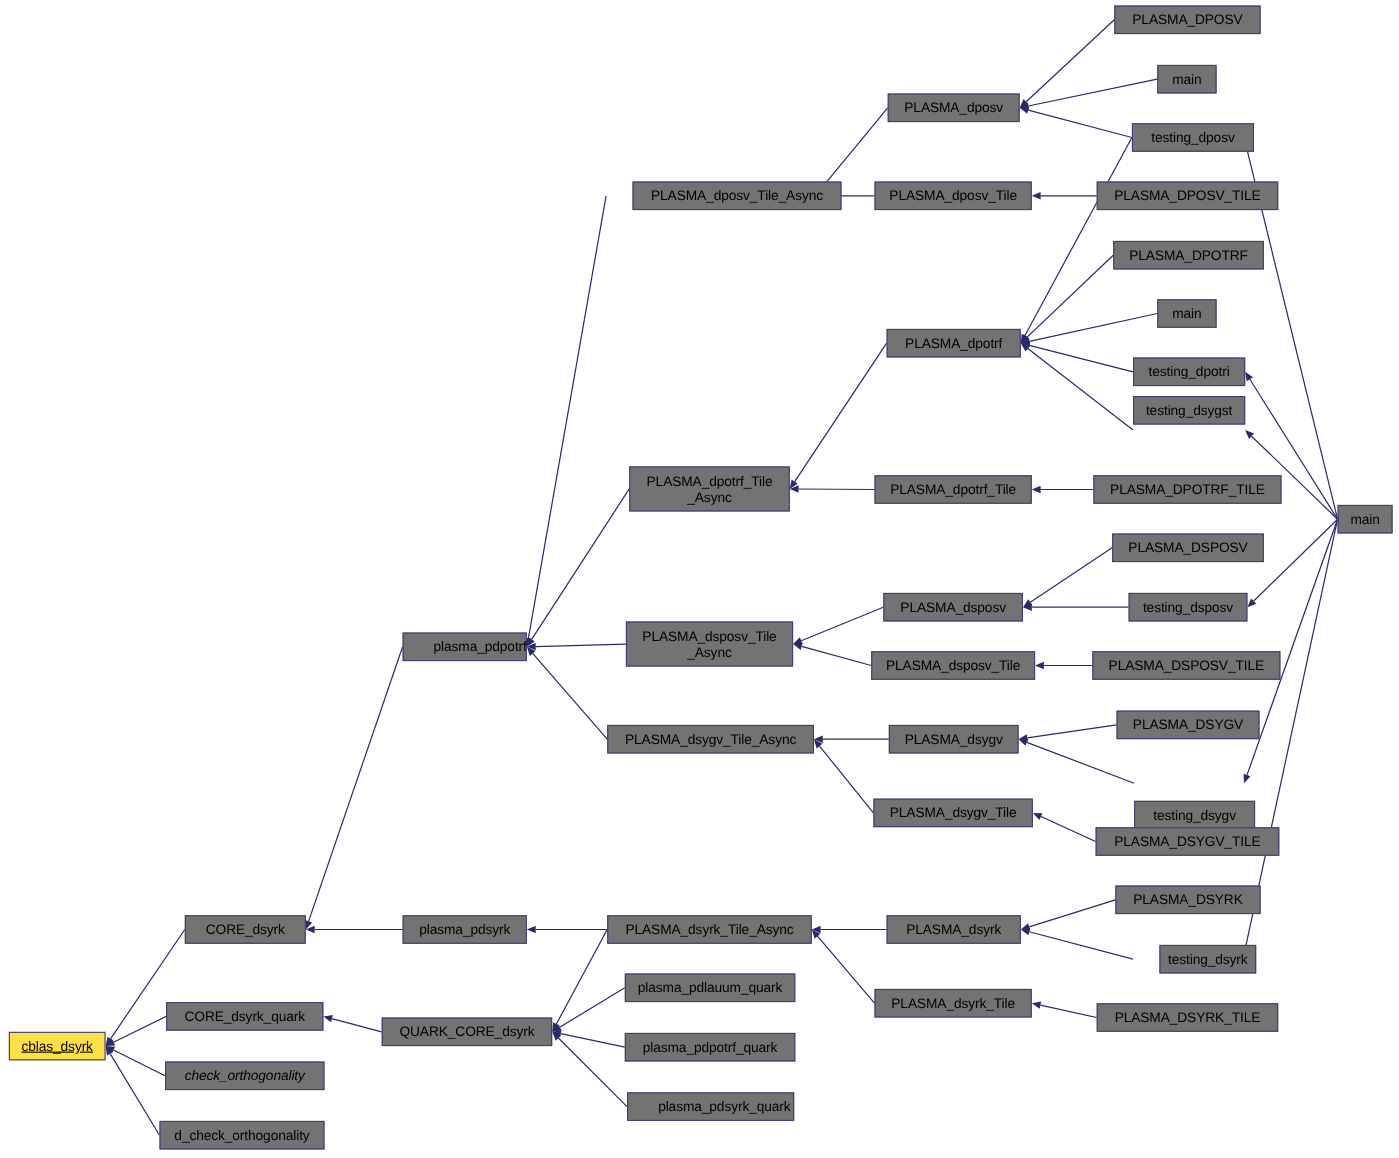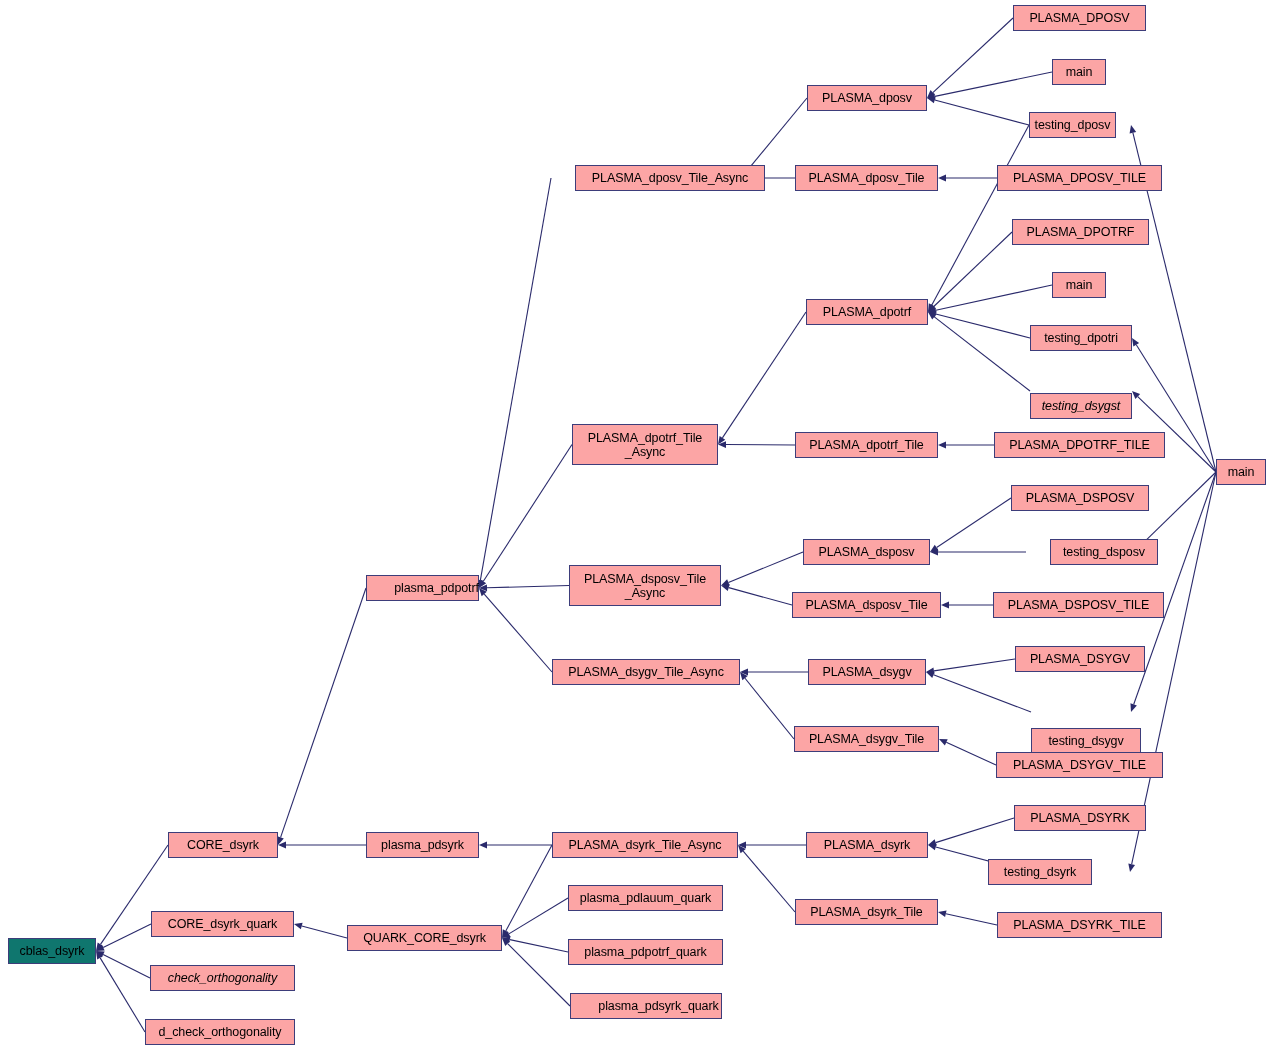--- a/index.html
+++ b/index.html
@@ -8,33 +8,34 @@
     position: relative;
     width: 1272px;
     height: 1053px;
     background: #ffffff;
     overflow: hidden;
   }
   .node {
     position: absolute;
     box-sizing: border-box;
     border: 1px solid #3d3d7a;
-    background: #fca5a5;
+    background: #737373;
     color: #000000;
     font-size: 12.5px;
     line-height: 1.12;
     display: flex;
     align-items: center;
     justify-content: center;
     text-align: center;
     white-space: pre;
     letter-spacing: -0.1px;
   }
   .node.root {
-    background: #0f766e;
+    background: #fde047;
+    text-decoration: underline;
   }
   svg.edges {
     position: absolute;
     left: 0; top: 0;
     width: 1272px;
     height: 1053px;
     pointer-events: none;
   }
   svg.edges path, svg.edges line {
     stroke: #2a2a6b;
@@ -158,45 +159,45 @@
       <div class="node" style="left: 145px; top: 1019px; width: 150px; height: 26px;">d_check_orthogonality</div>
       <div class="node" style="left: 347px; top: 925px; width: 155px; height: 26px;">QUARK_CORE_dsyrk</div>
       <div class="node" style="left: 568px; top: 885px; width: 155px; height: 26px;">plasma_pdlauum_quark</div>
       <div class="node" style="left: 568px; top: 939px; width: 155px; height: 26px;">plasma_pdpotrf_quark</div>
       <div class="node" style="left: 570px; top: 993px; width: 152px; height: 26px; padding-left: 25px;">plasma_pdsyrk_quark</div>
       <div class="node" style="left: 168px; top: 832px; width: 110px; height: 26px;">CORE_dsyrk</div>
       <div class="node" style="left: 366px; top: 832px; width: 113px; height: 26px;">plasma_pdsyrk</div>
       <div class="node" style="left: 552px; top: 832px; width: 186px; height: 26px;">PLASMA_dsyrk_Tile_Async</div>
       <div class="node" style="left: 806px; top: 832px; width: 122px; height: 26px;">PLASMA_dsyrk</div>
       <div class="node" style="left: 1014px; top: 805px; width: 132px; height: 26px;">PLASMA_DSYRK</div>
-      <div class="node" style="left: 988px; top: 859px; width: 104px; height: 26px;">testing_dsyrk</div>
+      <div class="node" style="left: 1054px; top: 859px; width: 88px; height: 26px;">testing_dsyrk</div>
       <div class="node" style="left: 795px; top: 899px; width: 143px; height: 26px;">PLASMA_dsyrk_Tile</div>
       <div class="node" style="left: 997px; top: 912px; width: 165px; height: 26px;">PLASMA_DSYRK_TILE</div>
       <div class="node" style="left: 366px; top: 575px; width: 113px; height: 26px; padding-left: 28px;">plasma_pdpotrf</div>
       <div class="node" style="left: 575px; top: 165px; width: 190px; height: 26px;">PLASMA_dposv_Tile_Async</div>
       <div class="node" style="left: 795px; top: 165px; width: 143px; height: 26px;">PLASMA_dposv_Tile</div>
       <div class="node" style="left: 807px; top: 85px; width: 120px; height: 26px;">PLASMA_dposv</div>
       <div class="node" style="left: 1013px; top: 5px; width: 133px; height: 26px;">PLASMA_DPOSV</div>
       <div class="node" style="left: 1052px; top: 59px; width: 54px; height: 26px;">main</div>
-      <div class="node" style="left: 1029px; top: 112px; width: 87px; height: 26px;">testing_dposv</div>
+      <div class="node" style="left: 1029px; top: 112px; width: 111px; height: 26px;">testing_dposv</div>
       <div class="node" style="left: 997px; top: 165px; width: 165px; height: 26px;">PLASMA_DPOSV_TILE</div>
       <div class="node" style="left: 1012px; top: 219px; width: 137px; height: 26px;">PLASMA_DPOTRF</div>
       <div class="node" style="left: 806px; top: 299px; width: 122px; height: 26px;">PLASMA_dpotrf</div>
       <div class="node" style="left: 1052px; top: 272px; width: 54px; height: 26px;">main</div>
       <div class="node" style="left: 1030px; top: 325px; width: 102px; height: 26px;">testing_dpotri</div>
-      <div class="node" style="left: 1030px; top: 393px; width: 102px; height: 26px; font-style: italic;">testing_dsygst</div>
+      <div class="node" style="left: 1030px; top: 360px; width: 102px; height: 26px;">testing_dsygst</div>
       <div class="node" style="left: 572px; top: 424px; width: 146px; height: 41px;">PLASMA_dpotrf_Tile
 _Async</div>
       <div class="node" style="left: 795px; top: 432px; width: 143px; height: 26px;">PLASMA_dpotrf_Tile</div>
       <div class="node" style="left: 994px; top: 432px; width: 171px; height: 26px;">PLASMA_DPOTRF_TILE</div>
       <div class="node" style="left: 569px; top: 565px; width: 152px; height: 41px;">PLASMA_dsposv_Tile
 _Async</div>
       <div class="node" style="left: 803px; top: 539px; width: 127px; height: 26px;">PLASMA_dsposv</div>
       <div class="node" style="left: 1011px; top: 485px; width: 138px; height: 26px;">PLASMA_DSPOSV</div>
-      <div class="node" style="left: 1026px; top: 539px; width: 108px; height: 26px; margin-left: 24px;">testing_dsposv</div>
+      <div class="node" style="left: 1026px; top: 539px; width: 108px; height: 26px;">testing_dsposv</div>
       <div class="node" style="left: 792px; top: 592px; width: 149px; height: 26px;">PLASMA_dsposv_Tile</div>
       <div class="node" style="left: 993px; top: 592px; width: 171px; height: 26px;">PLASMA_DSPOSV_TILE</div>
       <div class="node" style="left: 552px; top: 659px; width: 188px; height: 26px;">PLASMA_dsygv_Tile_Async</div>
       <div class="node" style="left: 808px; top: 659px; width: 118px; height: 26px;">PLASMA_dsygv</div>
       <div class="node" style="left: 1015px; top: 646px; width: 130px; height: 26px;">PLASMA_DSYGV</div>
       <div class="node" style="left: 1031px; top: 728px; width: 110px; height: 26px;">testing_dsygv</div>
       <div class="node" style="left: 794px; top: 726px; width: 145px; height: 26px;">PLASMA_dsygv_Tile</div>
       <div class="node" style="left: 996px; top: 752px; width: 167px; height: 26px;">PLASMA_DSYGV_TILE</div>
       <div class="node" style="left: 1216px; top: 459px; width: 50px; height: 26px;">main</div>
     </div>

